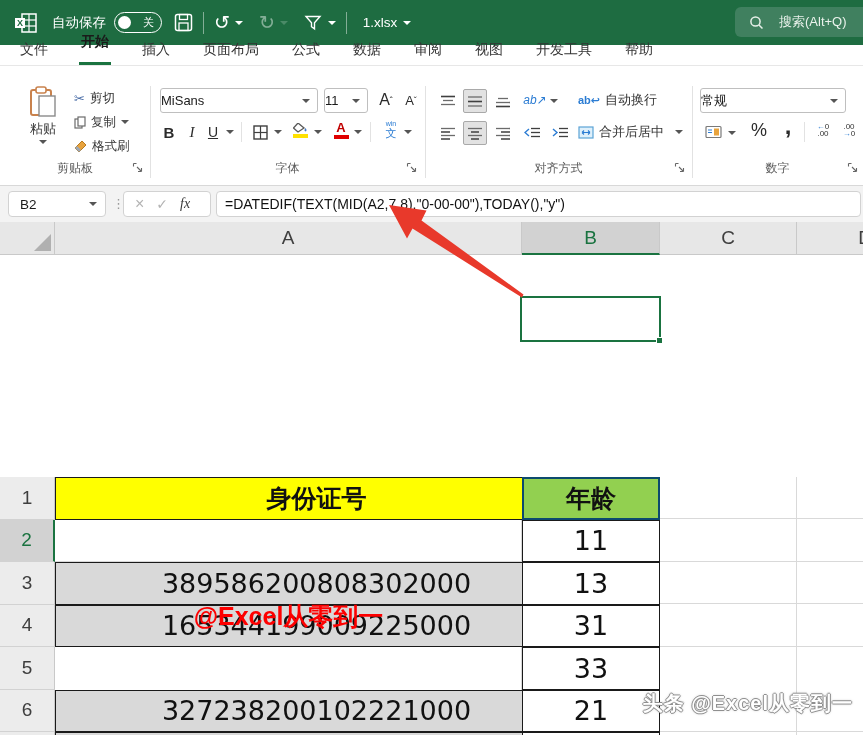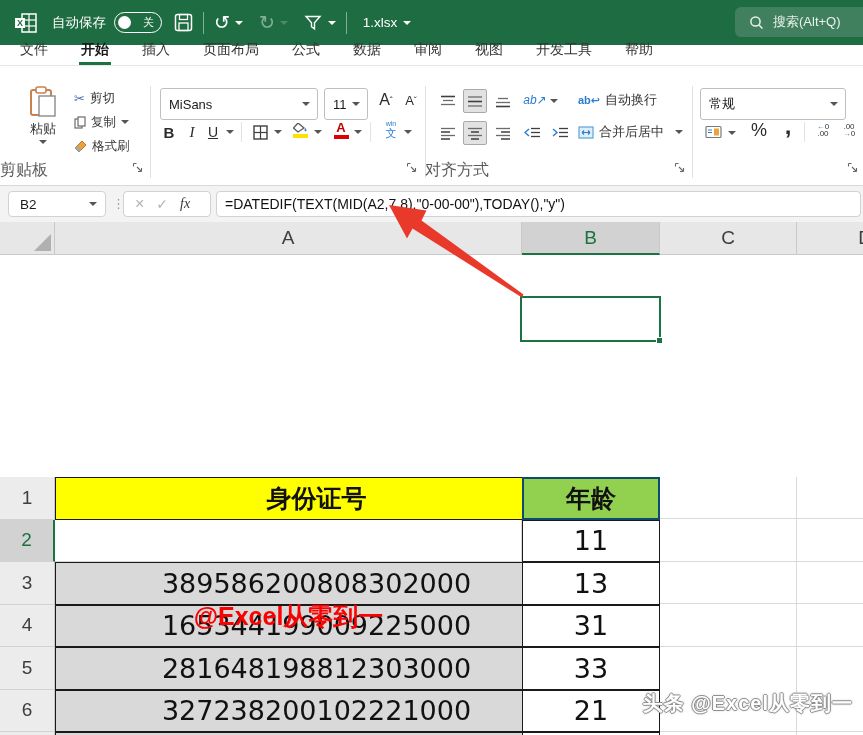--- a/index.html
+++ b/index.html
@@ -12,32 +12,32 @@
 .toggle{margin-left:8px;width:48px;height:21px;border:1.5px solid #fff;border-radius:11px;position:relative;display:flex;align-items:center}
 .toggle .knob{position:absolute;left:3px;top:2.5px;width:13px;height:13px;border-radius:50%;background:#fff}
 .toggle .state{position:absolute;right:7px;font-size:11px;color:#fff}
 .tb-sep{width:1px;height:22px;background:rgba(255,255,255,.45);margin:0 10px}
 .tb-glyph{font-size:19px;line-height:19px;color:#fff}
 .dim{opacity:.45}
 .chv{display:inline-block;width:0;height:0;border-left:4px solid transparent;border-right:4px solid transparent;border-top:4.5px solid #555}
 .chv.w{border-top-color:#fff}
 .chv.dim{border-top-color:rgba(255,255,255,.45)}
 .filename{font-size:13.5px;margin:0 6px 0 6px}
-.searchbox{position:absolute;right:0;top:7px;width:128px;height:30px;background:#40805f;border-radius:6px 0 0 6px;display:flex;align-items:center;padding-left:14px;gap:9px;color:#eaf2ec;font-size:13px}
+.searchbox{position:absolute;right:0;top:7px;width:128px;height:30px;background:#40805f;border-radius:6px 0 0 6px;display:flex;align-items:center;padding-left:14px;gap:15px;color:#eaf2ec;font-size:13px}
 
 .tabrow{position:absolute;left:0;top:45px;width:863px;height:21px;background:#fff;display:flex;align-items:flex-end;padding-left:18px;gap:29px;border-bottom:1px solid #e7e7e7}
 .tab{font-size:14px;color:#333;padding:0 2px 8px 2px;line-height:16px}
-.tab.active{font-weight:bold;color:#1a1a1a;border-bottom:3px solid #1a7340;padding-bottom:5px}
+.tab.active{font-weight:bold;color:#1a1a1a;border-bottom:3px solid #1a7340;padding-bottom:13px}
 
 .ribbon{position:absolute;left:0;top:80px;width:863px;height:106px;background:#fff;border-bottom:1px solid #d8d8d8}
 .vsep{position:absolute;top:6px;height:92px;width:1px;background:#e2e2e2}
-.glabel{position:absolute;top:80px;height:16px;font-size:16px;color:#5c5c5c;}
+.glabel{position:absolute;top:80px;height:16px;font-size:12px;color:#5c5c5c;text-align:center}
 .launcher{position:absolute;width:11px;height:11px}
 .btncol{position:absolute;display:flex;align-items:center;gap:5px;font-size:12.5px;color:#333;height:20px}
-.combo{position:absolute;height:32px;background:#fff;border:1px solid #bfbfbf;border-radius:3px;display:flex;align-items:center;font-size:13px;color:#1a1a1a;padding-left:8px}
+.combo{position:absolute;height:25px;background:#fff;border:1px solid #bfbfbf;border-radius:3px;display:flex;align-items:center;font-size:13px;color:#1a1a1a;}
 .combo .chv{position:absolute;right:7px}
 .iconbtn{position:absolute;height:24px;display:flex;align-items:center;justify-content:center;color:#2b2b2b}
 .iconbtn.sel{background:#e2e2e2;border:1px solid #a9a9a9;border-radius:2px}
 .stack2{display:flex;flex-direction:column;align-items:center;line-height:7px;font-size:8px;color:#333}
 .stack2 .bl{color:#2b7cd3}
 .colorbar{width:15px;height:4px;margin-top:1px}
 .fontbtn{display:flex;flex-direction:column;align-items:center;justify-content:center}
 
 .fbar{position:absolute;left:0;top:186px;width:863px;height:36px;background:#f3f3f3}
 .namebox{position:absolute;left:8px;top:5px;width:98px;height:26px;background:#fff;border:1px solid #d2d2d2;border-radius:4px;display:flex;align-items:center;font-size:13.5px;color:#1a1a1a;padding-left:11px}
@@ -235,20 +235,21 @@
         <span class="chv"></span>
       </div>
     <div class="vsep" style="left:370px;top:42px;height:20px"></div>
     <div class="iconbtn fontbtn" style="left:382px;top:37px;width:18px;color:#2b7cd3">
       <span style="font-size:7px;line-height:7px">win</span>
       <span style="font-size:11px;line-height:12px">文</span>
     </div>
     <div class="iconbtn" style="left:402px;top:40px;width:12px">
         <span class="chv"></span>
       </div>
+    <div class="glabel" style="left:150px;width:275px">字体</div>
     <div class="launcher" style="left:406px;top:82px">
       <svg class="ic" width="11" height="11" viewBox="0 0 11 11">
           <path d="M1.5 1.5 h3 M1.5 1.5 v3 M9.5 9.5 l-4.5 -4.5 M9.5 9.5 v-3.5 M9.5 9.5 h-3.5" stroke="#666" stroke-width="1.1" fill="none"></path>
         </svg>
     </div>
 
     <div class="iconbtn" style="left:437px;top:9px;width:22px">
       <svg class="ic" width="16" height="13" viewBox="0 0 16 13">
           <line x1="1" y1="1.5" x2="15" y2="1.5" stroke="#3f3f3f" stroke-width="1.6"></line>
           <line x1="3" y1="5.5" x2="13" y2="5.5" stroke="#6b6b6b" stroke-width="1.3"></line>
@@ -356,20 +357,21 @@
           <span><span class="bl">←</span>0</span>
           <span>.00</span>
         </div>
     </div>
     <div class="iconbtn" style="left:838px;top:38px;width:22px">
       <div class="stack2">
           <span>.00</span>
           <span><span class="bl">→</span>0</span>
         </div>
     </div>
+    <div class="glabel" style="left:692px;width:171px">数字</div>
     <div class="launcher" style="left:847px;top:82px">
       <svg class="ic" width="11" height="11" viewBox="0 0 11 11">
           <path d="M1.5 1.5 h3 M1.5 1.5 v3 M9.5 9.5 l-4.5 -4.5 M9.5 9.5 v-3.5 M9.5 9.5 h-3.5" stroke="#666" stroke-width="1.1" fill="none"></path>
         </svg>
     </div>
   </div>
 
   <div class="fbar">
     <div class="namebox">
       <span>B2</span>
@@ -406,21 +408,20 @@
     <div class="rh rr7">7</div>
 
     <div class="cell a a1 rr1">身份证号</div>
     <div class="cell b b1 rr1">年龄</div>
 
     <div class="cell b rr2">11</div>
     <div class="cell a rr3">389586200808302000</div>
     <div class="cell b rr3">13</div>
     <div class="cell a rr4">165344199009225000</div>
     <div class="cell b rr4">31</div>
-    <div class="cell a rr5">281648198812303000</div>
     <div class="cell b rr5">33</div>
     <div class="cell a rr6">327238200102221000</div>
     <div class="cell b rr6">21</div>
     <div class="cell a rr7">217375200303143000</div>
     <div class="cell b rr7">19</div>
 
     <div class="selbox" style="top:73.5px">
       <span class="handle"></span>
     </div>
 

